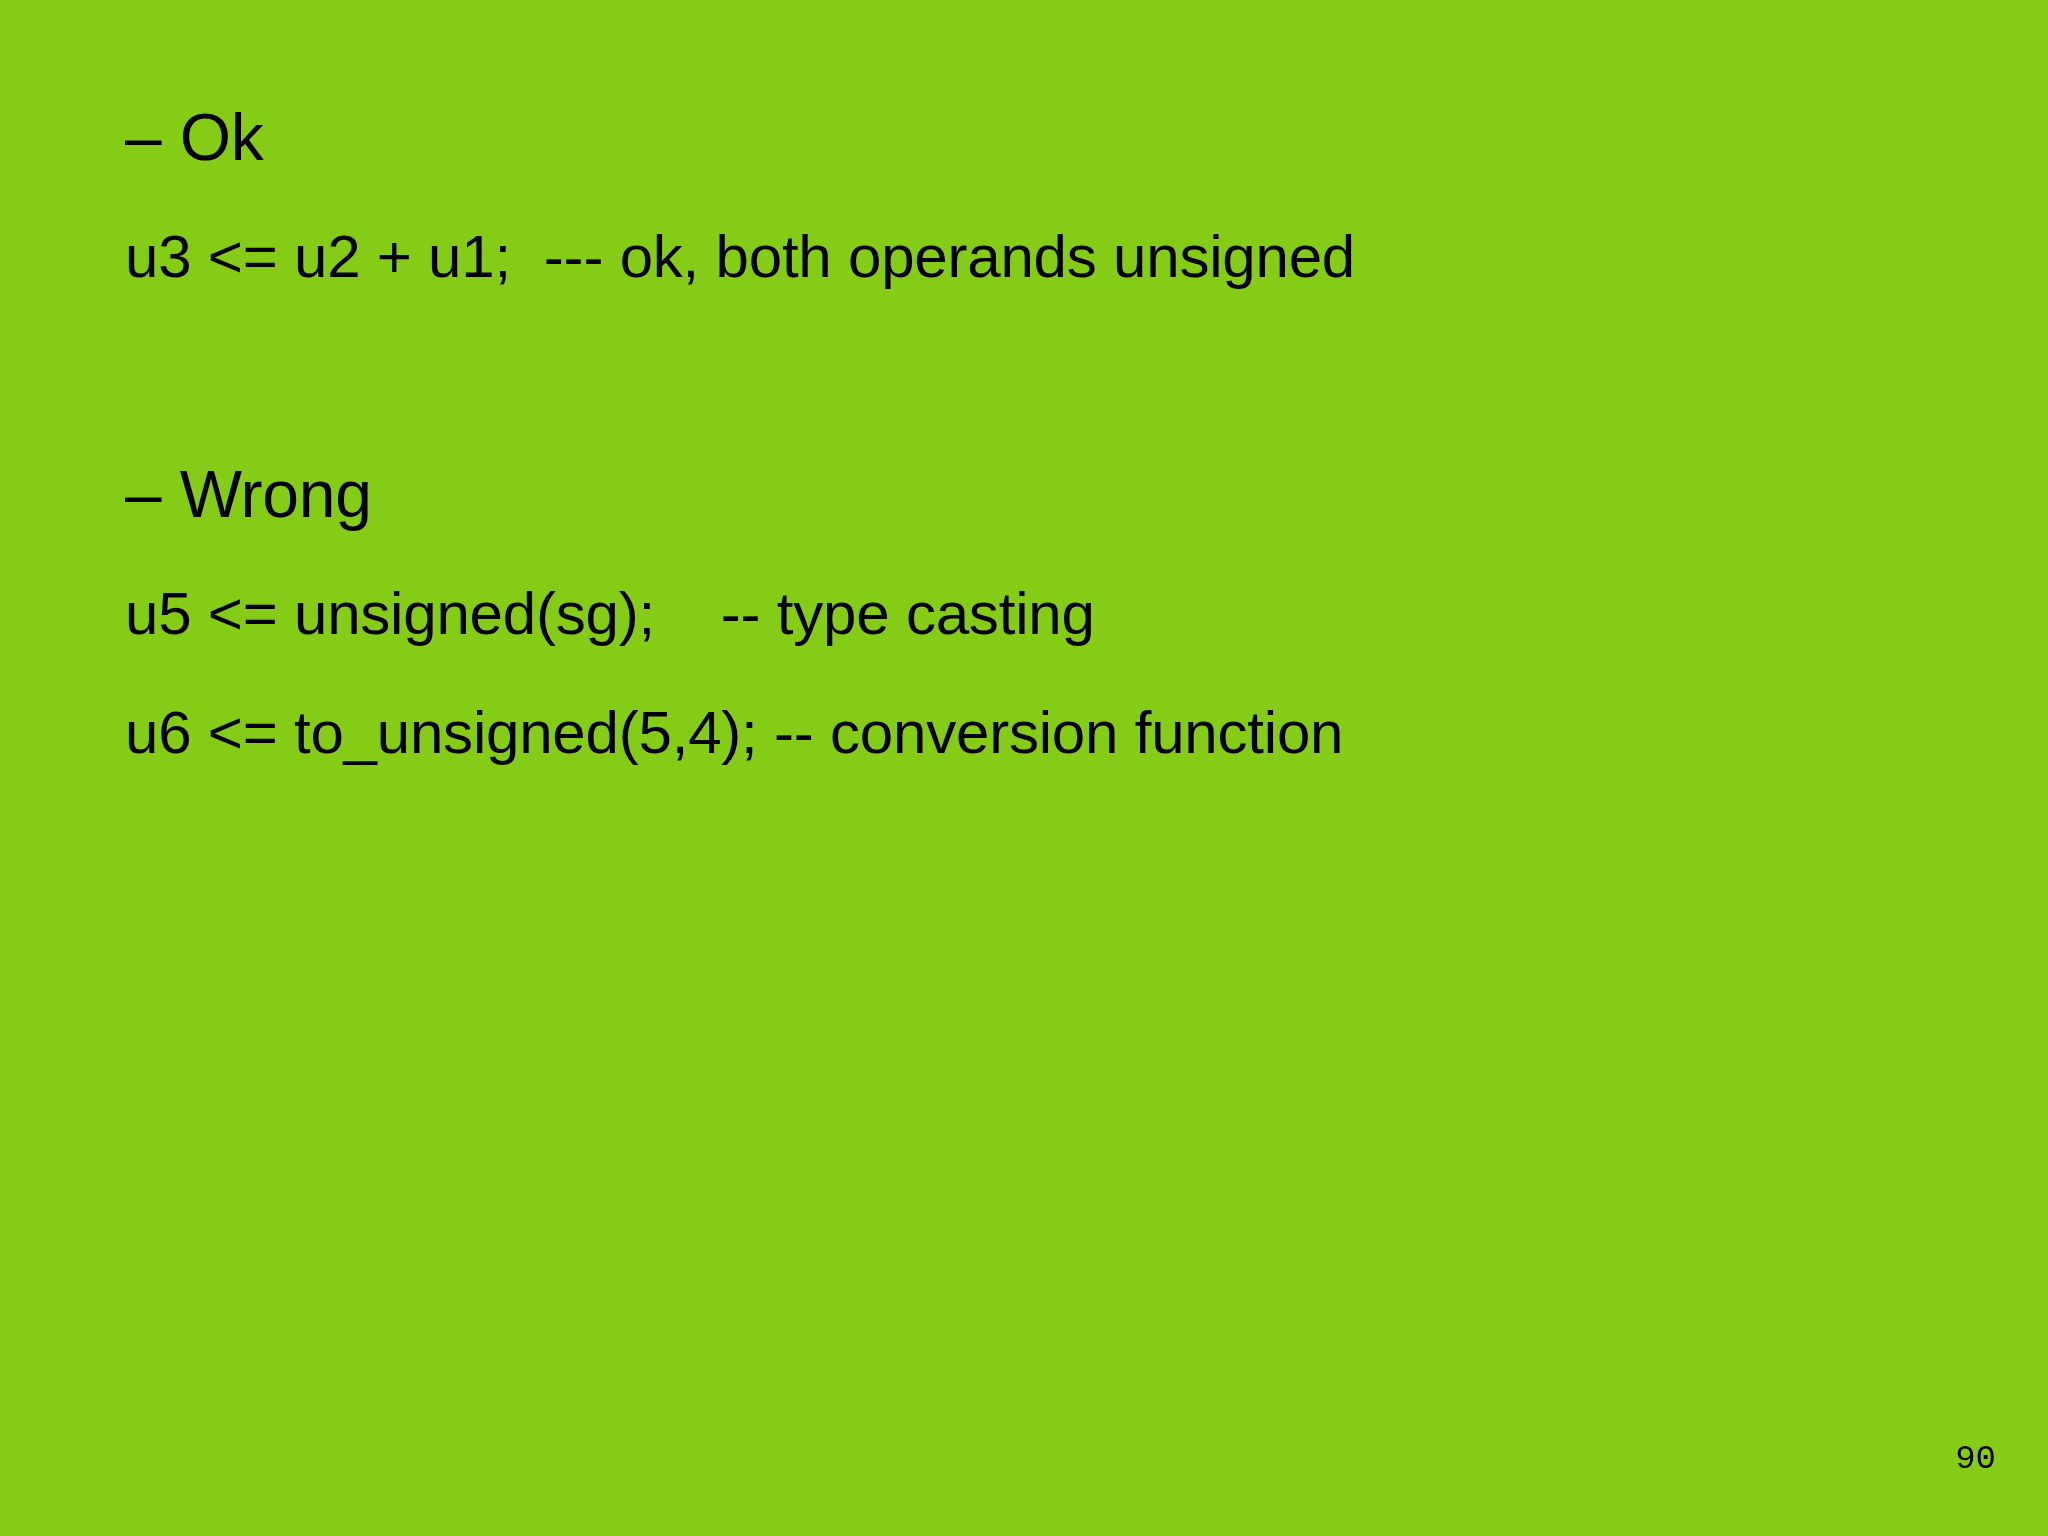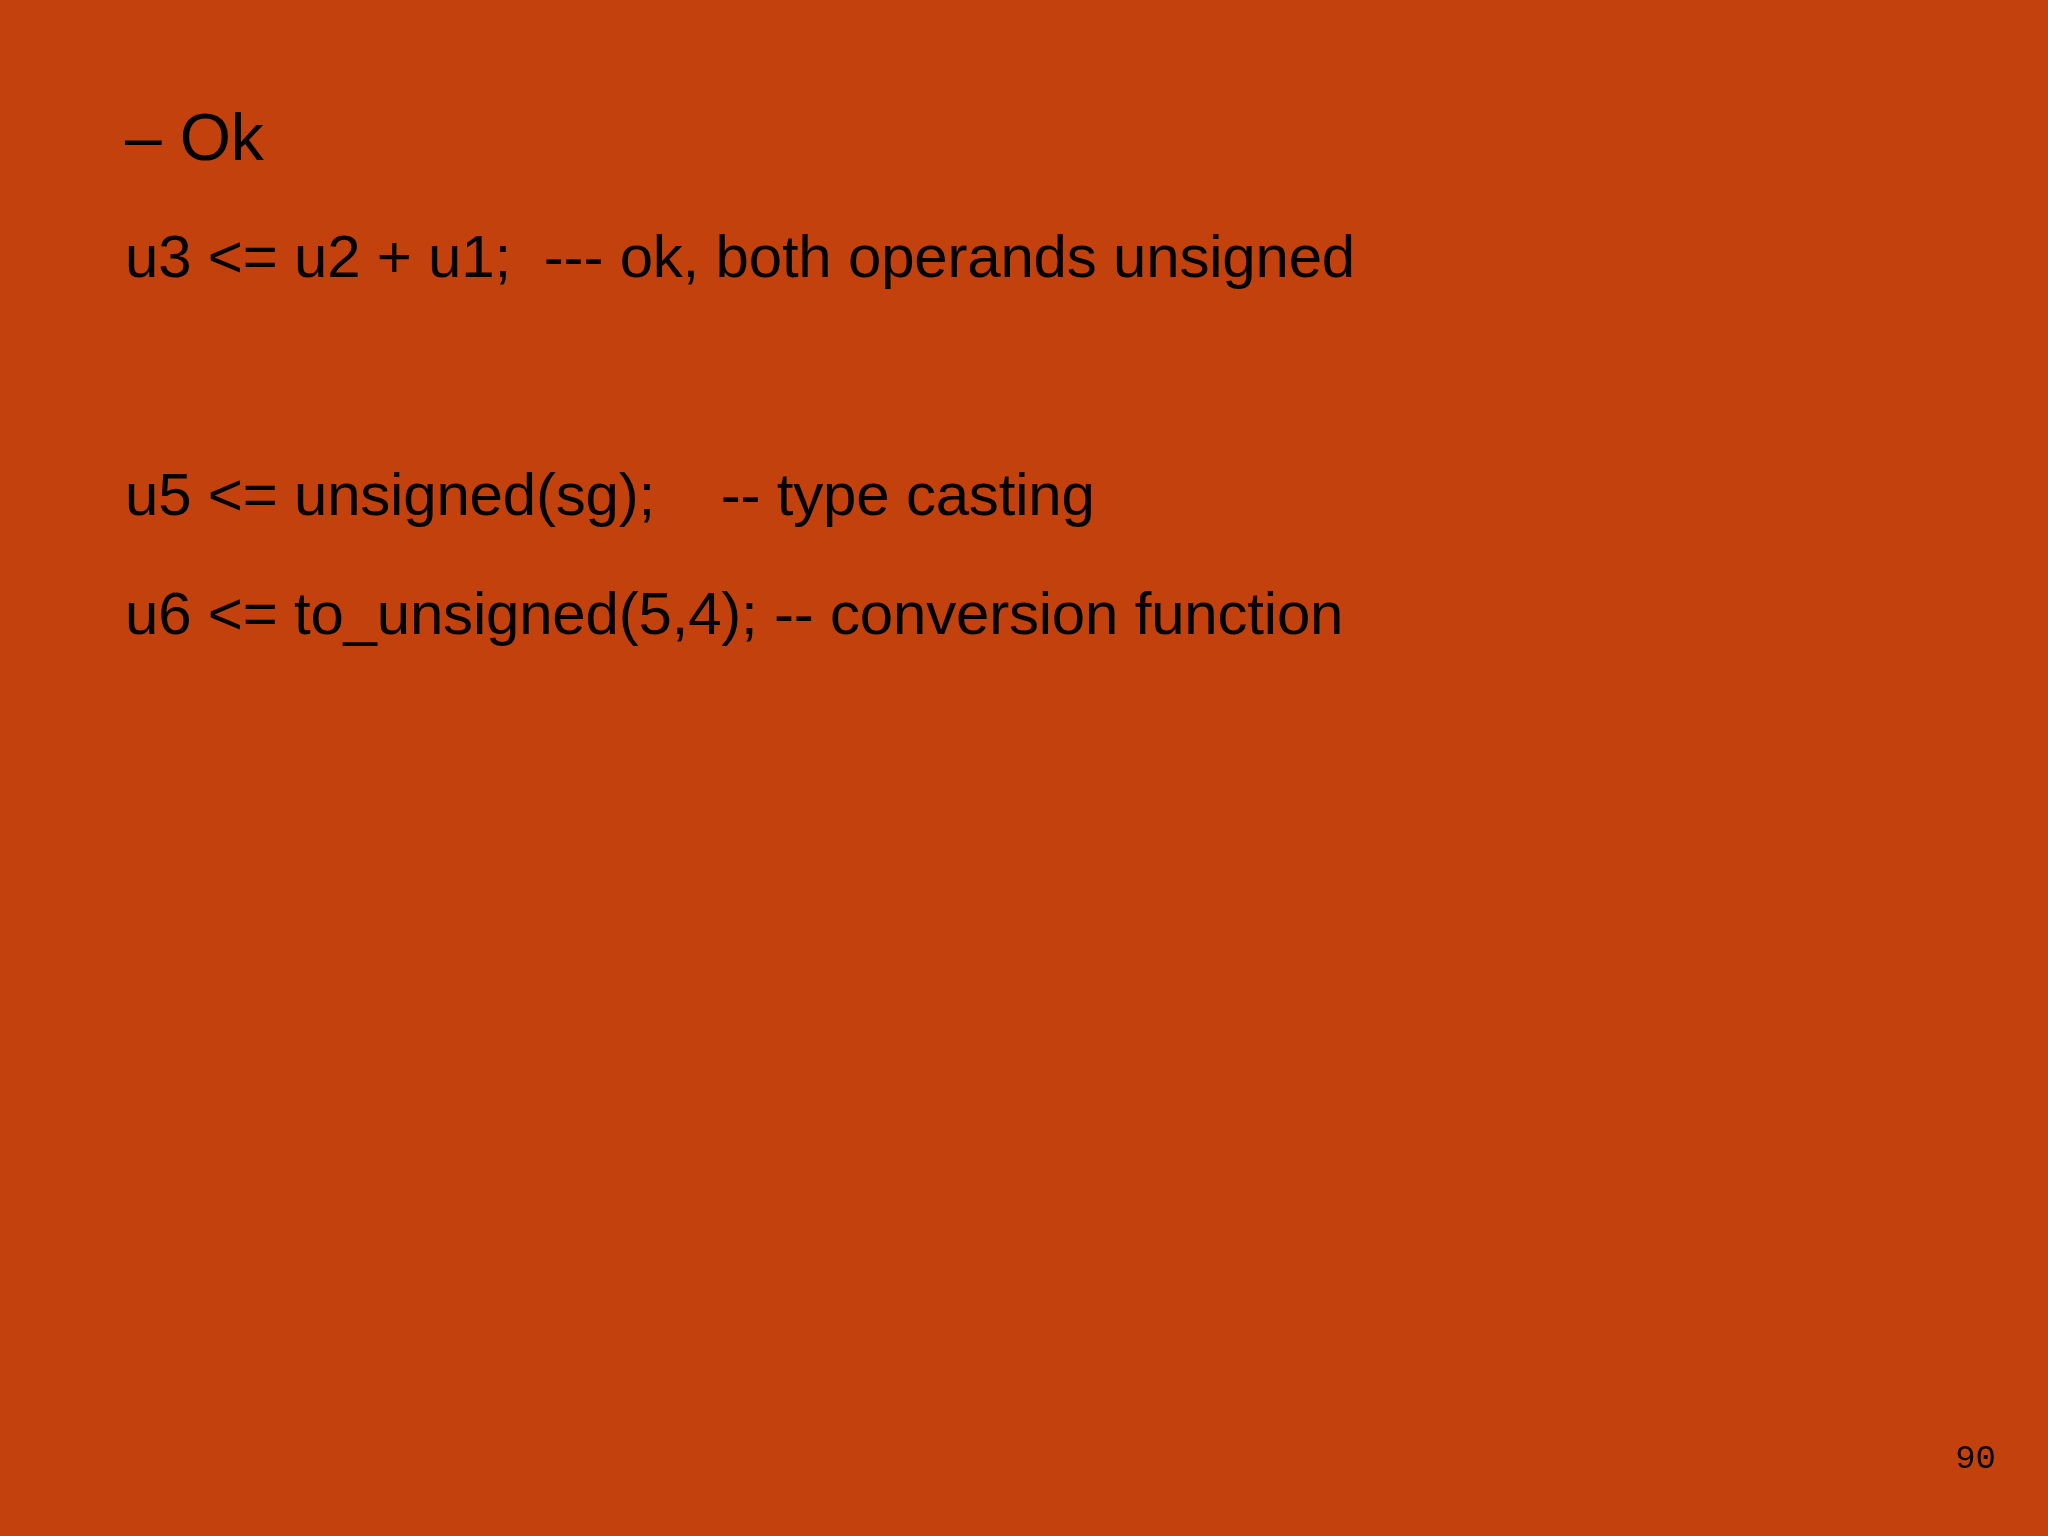--- a/index.html
+++ b/index.html
@@ -12,21 +12,21 @@
     height: 1536px;
     overflow: hidden;
     font-family: "Liberation Sans", sans-serif;
     color: #000000;
     position: relative;
   }
 
   .slide {
     position: absolute;
     inset: 0;
-    background: #c2410c;
+    background: #84cc16;
   }
 
   .content-block {
     position: absolute;
     left: 125px;
     top: 78px;
     right: 40px;
   }
 
   .line {
@@ -64,20 +64,21 @@
 
   <div class="content-block">
 
     <div class="line bullet">– Ok</div>
 
     <div class="line">u3 &lt;= u2 + u1;  --- ok, both operands unsigned</div>
 
 
     <div class="line blank"></div>
 
+    <div class="line bullet">– Wrong</div>
 
 
 
 
     <div class="line">u5 &lt;= unsigned(sg);    -- type casting</div>
 
     <div class="line">u6 &lt;= to_unsigned(5,4); -- conversion function</div>
 
   </div>
 

